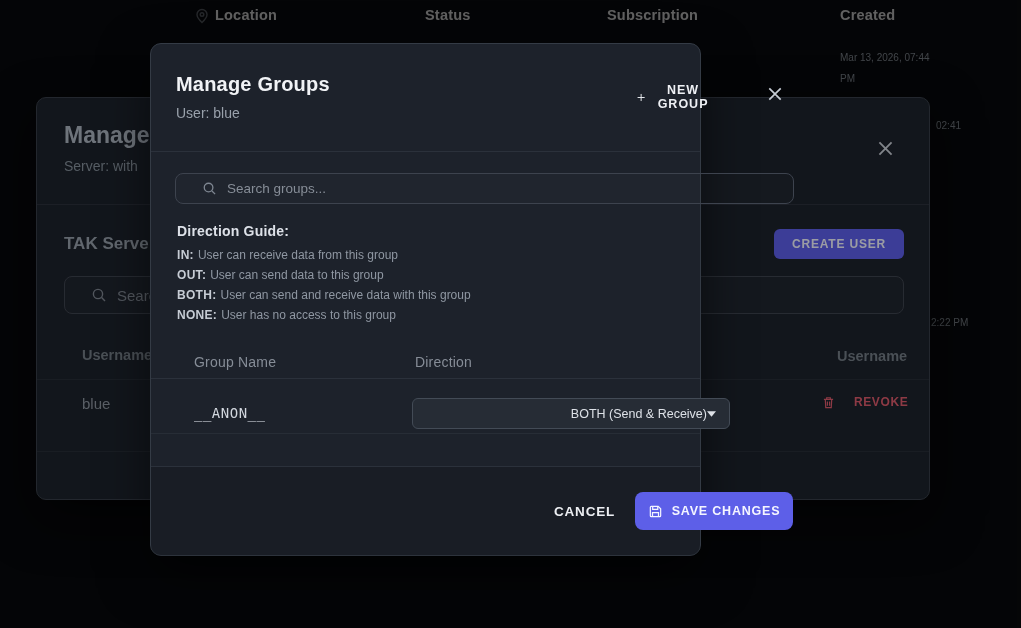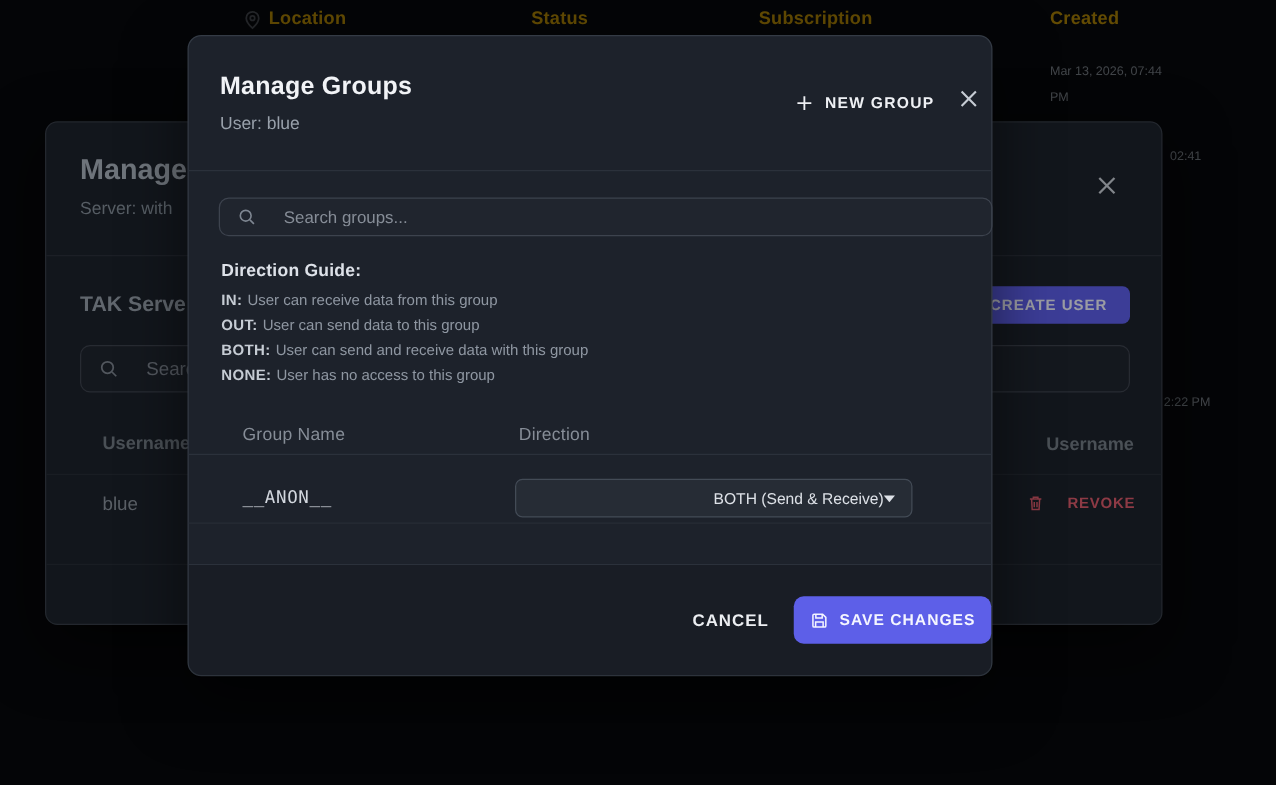--- a/index.html
+++ b/index.html
@@ -5,21 +5,21 @@
   * { margin:0; padding:0; box-sizing:border-box; }
   html,body { background:#000; }
   body { font-family:"Liberation Sans", sans-serif; }
   #stage {
     position:relative; width:1021px; height:628px;
     background:#0c0d11; overflow:hidden;
   }
   .abs { position:absolute; }
 
   
-  .pg-th { color:#eab308; font-size:14.5px; font-weight:bold; letter-spacing:.2px; }
+  .pg-th { color:#e5e5e5; font-size:14.5px; font-weight:bold; letter-spacing:.2px; }
   .pg-cell { color:#9aa3ad; font-size:10px; }
   .pin-icon svg { display:block; stroke:#5a5f66; }
 
   
   .overlay { left:0; top:0; width:1021px; height:628px; background:rgba(0,0,0,0.35); }
 
   
   .modal {
     background:#1d222b; border:1px solid #363d47; border-radius:10px;
     box-shadow:0 18px 50px rgba(0,0,0,.55);
@@ -35,21 +35,21 @@
   #users-modal .close { left:840px; top:42px; }
   #users-modal .hdr-div { top:106px; }
   #users-modal .section-title { left:27px; top:136px; font-size:17px; font-weight:bold; color:#959ea9; white-space:nowrap; }
   .create-user-btn {
     left:737px; top:131px; width:130px; height:30px;
     background:var(--accent,#5d5fe8); border:none; border-radius:6px;
     color:#eef0fb; font-family:inherit; font-size:12px; font-weight:bold; letter-spacing:.8px;
     cursor:pointer;
   }
   .search-box {
-    display:flex; align-items:center; gap:22px; padding:0 14px;
+    display:flex; align-items:center; gap:10px; padding:0 26px;
     border:1px solid #3d434e; border-radius:8px; background:rgba(255,255,255,0.015);
   }
   .search-box svg { flex:0 0 auto; stroke:#7e8691; }
   .search-box input {
     flex:1; background:none; border:none; outline:none;
     color:#cfd4db; font-family:inherit;
   }
   #users-search { left:27px; top:178px; width:840px; height:38px; }
   #users-search input { font-size:15px; }
   #users-search input::placeholder { color:#7e8691; }
@@ -58,21 +58,21 @@
   #users-modal .row-div { top:353px; background:#272d36; }
   #users-modal .cell-user { left:45px; top:297px; font-size:15px; color:#8a939d; }
   .revoke-btn {
     left:786px; top:297px; display:flex; align-items:center; gap:20px;
     background:none; border:none; cursor:pointer;
     color:var(--danger,#d9596a); font-family:inherit; font-size:12px; font-weight:bold; letter-spacing:.6px;
   }
   .revoke-btn svg { stroke:var(--danger,#d9596a); display:block; }
 
   
-  #groups-modal { left:150px; top:28px; width:644px; height:513px; border-radius:11px; border-color:#343b45; }
+  #groups-modal { left:150px; top:43px; width:551px; height:513px; border-radius:11px; border-color:#343b45; }
   #groups-modal .title { left:25px; top:29px; font-size:20px; font-weight:bold; color:#f1f3f6; letter-spacing:.2px; }
   #groups-modal .subtitle { left:25px; top:61px; font-size:14px; color:#99a1ab; }
   .new-group-btn {
     left:486px; top:40px; height:26px; display:flex; align-items:center; gap:10px;
     background:none; border:none; cursor:pointer;
     color:#eef0f4; font-family:inherit; font-size:12.5px; font-weight:bold; letter-spacing:1px;
   }
   .new-group-btn svg { stroke:#eef0f4; display:block; }
   #groups-modal .close { left:616px; top:42px; }
   #groups-modal .hdr-div { top:107px; }

